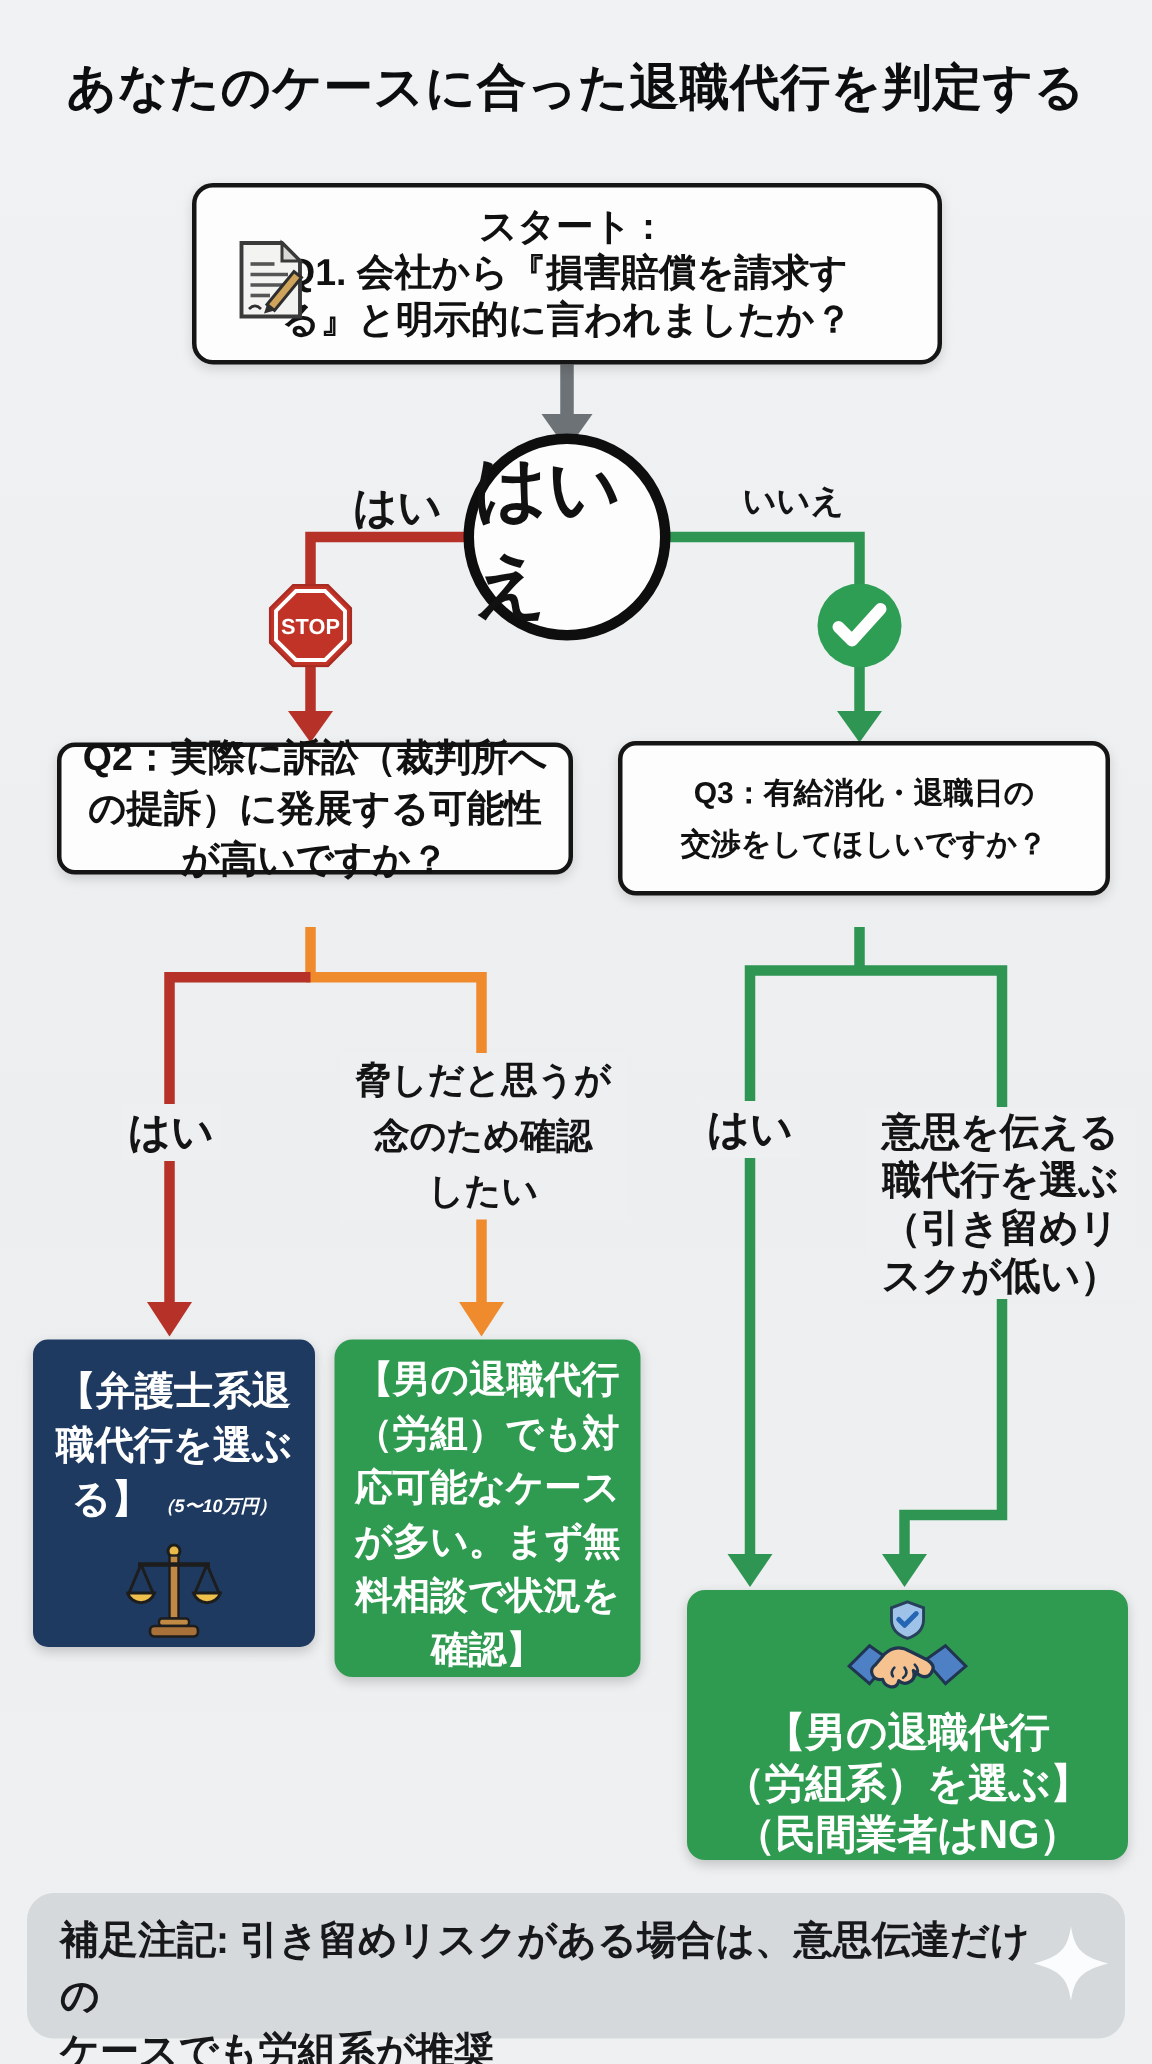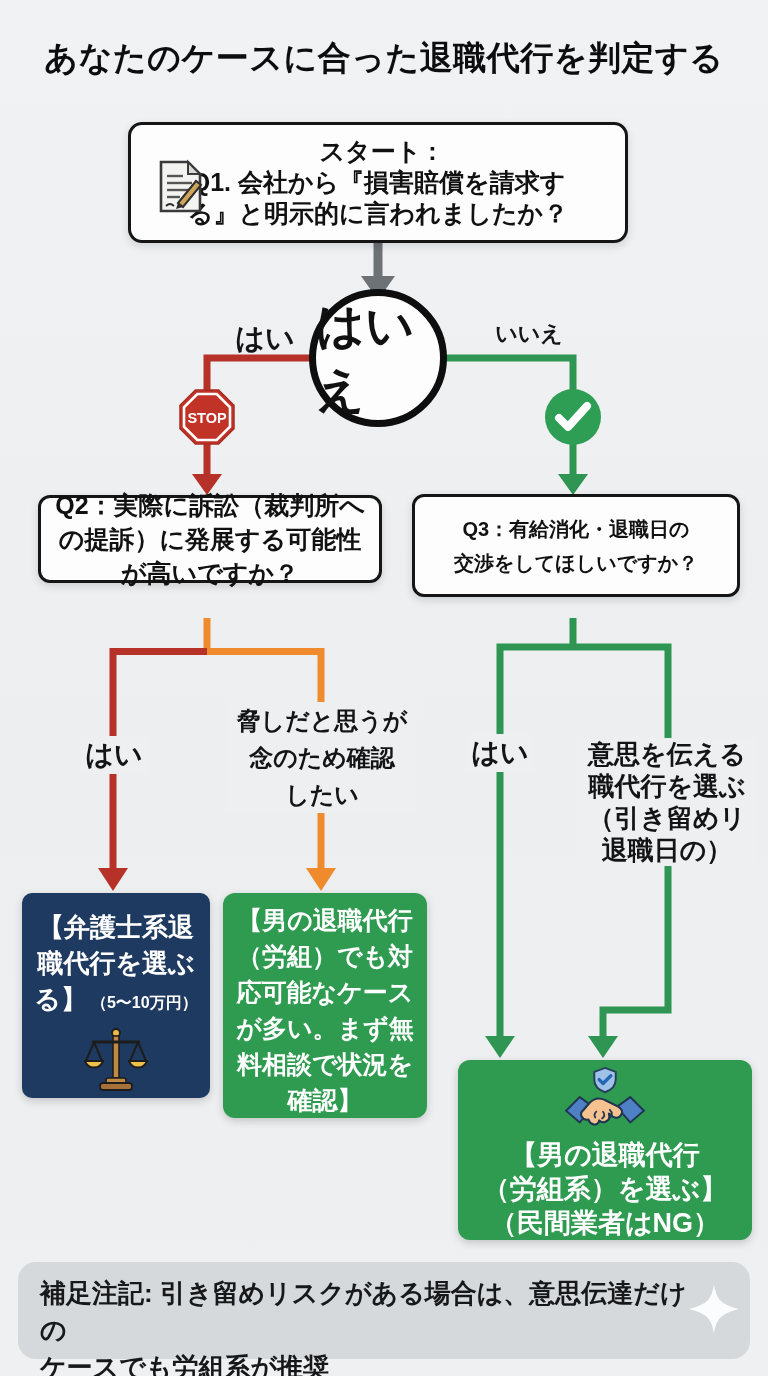--- a/index.html
+++ b/index.html
@@ -39,21 +39,21 @@
   .lbl-yes-q3{left:467px;top:734px;width:66px;font-size:28px;}
   .lbl-convey{left:577px;top:738px;width:180px;font-size:26px;line-height:32px;}
   .result{
     color:#fff;border-radius:12px;z-index:2;text-align:center;font-weight:bold;
     box-shadow:0 3px 8px rgba(0,0,0,.18);box-sizing:border-box;
     display:flex;flex-direction:column;align-items:center;
   }
   .result-lawyer{left:22px;top:893px;width:188px;height:205px;background:#1f3a60;
     font-size:26px;line-height:36px;padding-top:16px;border-radius:10px;}
   .price-line{display:flex;align-items:baseline;justify-content:center;gap:4px;}
-  .price{font-size:16px;font-weight:bold;}
+  .price{font-size:12px;font-weight:bold;font-style:italic;}
   .result-consult{left:223px;top:893px;width:204px;height:225px;background:#2f9b51;
     font-size:25px;line-height:36px;padding-top:9px;}
   .result-union{left:458px;top:1060px;width:294px;height:180px;background:#2f9b51;
     font-size:27px;line-height:34px;padding-top:6px;}
   .stop-sign{left:179px;top:389px;width:56px;height:56px;z-index:3;}
   .check-circle{
     left:545px;top:389px;width:56px;height:56px;border-radius:50%;background:#2d9e54;z-index:3;
     display:flex;align-items:center;justify-content:center;
   }
   .note{
@@ -160,21 +160,21 @@
     <div>脅しだと思うが</div>
     <div>念のため確認</div>
     <div>したい</div>
   </div>
 
   <div class="abs flow-label gapbg lbl-yes-q3">はい</div>
   <div class="abs flow-label gapbg lbl-convey">
     <div>意思を伝える</div>
     <div>職代行を選ぶ</div>
     <div>（引き留めリ</div>
-    <div>退職日の）</div>
+    <div>スクが低い）</div>
   </div>
 
   <div class="abs result result-lawyer">
     <div>【弁護士系退</div>
     <div>職代行を選ぶ</div>
     <div class="price-line">
       <span>る】</span>
       <span class="price">（5〜10万円）</span>
     </div>
     <svg width="64" height="66" viewBox="0 0 64 66" style="margin-top:6px">

